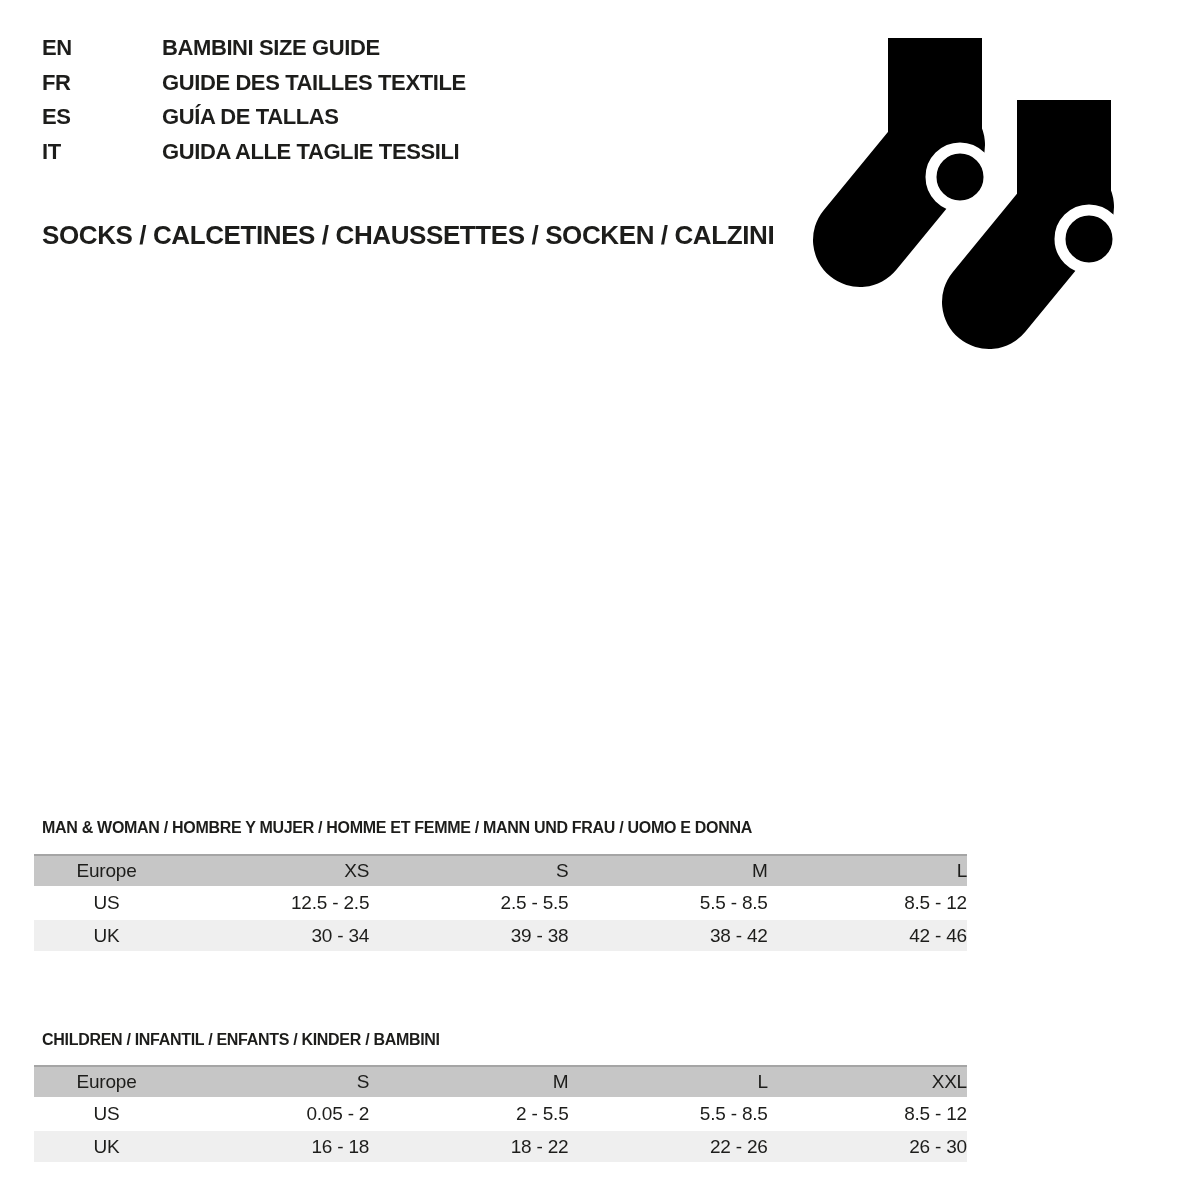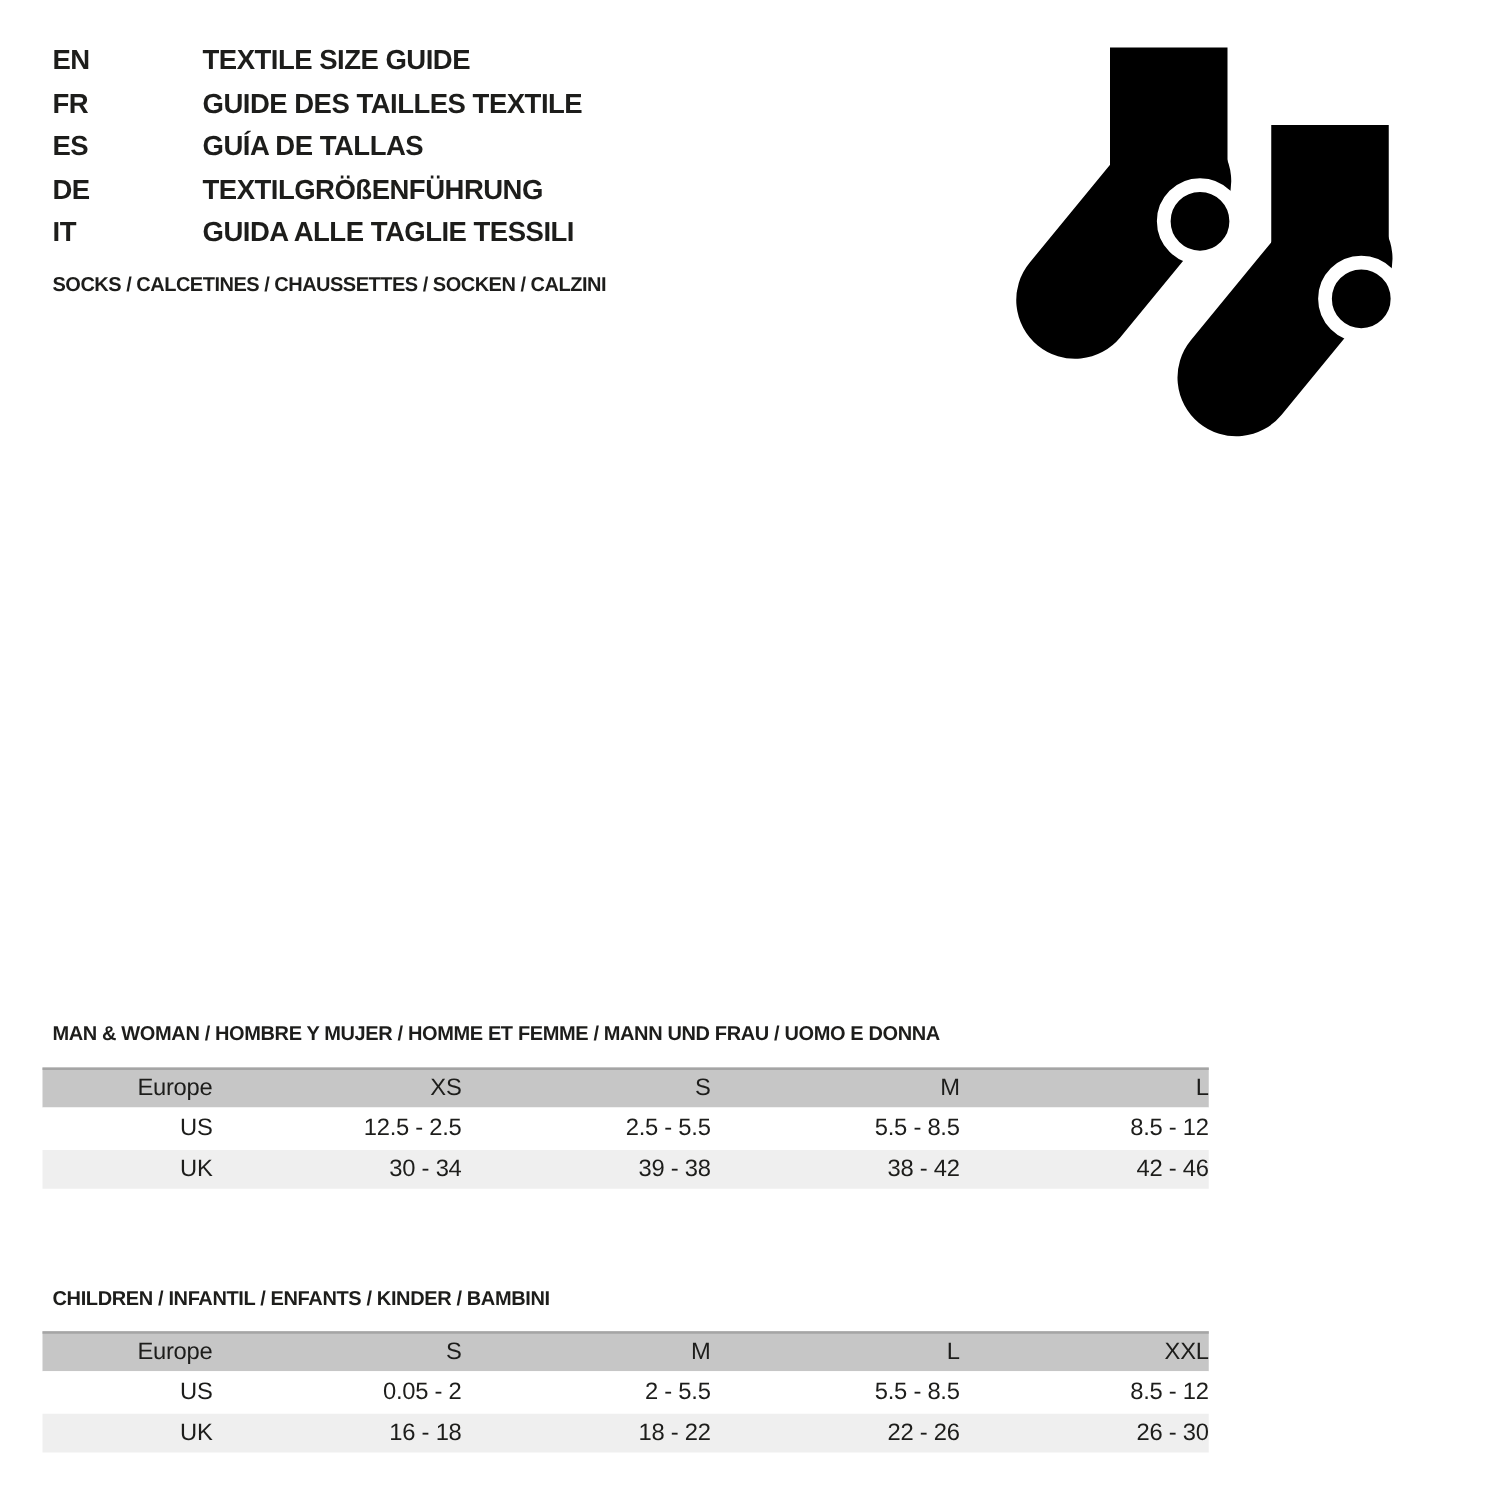--- a/index.html
+++ b/index.html
@@ -30,21 +30,21 @@
     letter-spacing: -0.4px;
     white-space: nowrap;
     gap: 44px;
   }
   .lang-code { width: 76px; }
   .category-line {
     position: absolute;
     left: 42px;
     top: 220px;
     font-weight: bold;
-    font-size: 16px;
+    font-size: 26px;
     letter-spacing: -0.4px;
     white-space: nowrap;
   }
   
   .socks-art {
     position: absolute;
     left: 780px;
     top: 10px;
     width: 360px;
     height: 350px;
@@ -77,46 +77,42 @@
     height: 30px;
     background: var(--header-bg, #c6c6c6);
     border-top: 2px solid var(--header-border, #a5a5a5);
   }
   .trow.r-us { height: 34px; background: #ffffff; gap: 31px; }
   .trow.r-uk { height: 31px; background: var(--row-alt-bg, #efefef); gap: 10px; }
   .c0 {
     width: 136px;
     padding-left: 9px;
     box-sizing: border-box;
-    text-align: right;
+    text-align: center;
   }
   .cv {
     flex: 1;
     text-align: right;
   }
 </style>
 </head>
 <body>
 
 <div class="lang-block">
   <div class="lang-row">
     <span class="lang-code">EN</span>
-    <span class="lang-label">TEXTILE SIZE GUIDE</span>
+    <span class="lang-label">BAMBINI SIZE GUIDE</span>
   </div>
   <div class="lang-row">
     <span class="lang-code">FR</span>
     <span class="lang-label">GUIDE DES TAILLES TEXTILE</span>
   </div>
   <div class="lang-row">
     <span class="lang-code">ES</span>
     <span class="lang-label">GUÍA DE TALLAS</span>
-  </div>
-  <div class="lang-row">
-    <span class="lang-code">DE</span>
-    <span class="lang-label">TEXTILGRÖßENFÜHRUNG</span>
   </div>
   <div class="lang-row">
     <span class="lang-code">IT</span>
     <span class="lang-label">GUIDA ALLE TAGLIE TESSILI</span>
   </div>
 </div>
 
 <div class="category-line">SOCKS / CALCETINES / CHAUSSETTES / SOCKEN / CALZINI</div>
 
 <svg class="socks-art" viewBox="780 10 360 350" xmlns="http://www.w3.org/2000/svg" aria-hidden="true">

